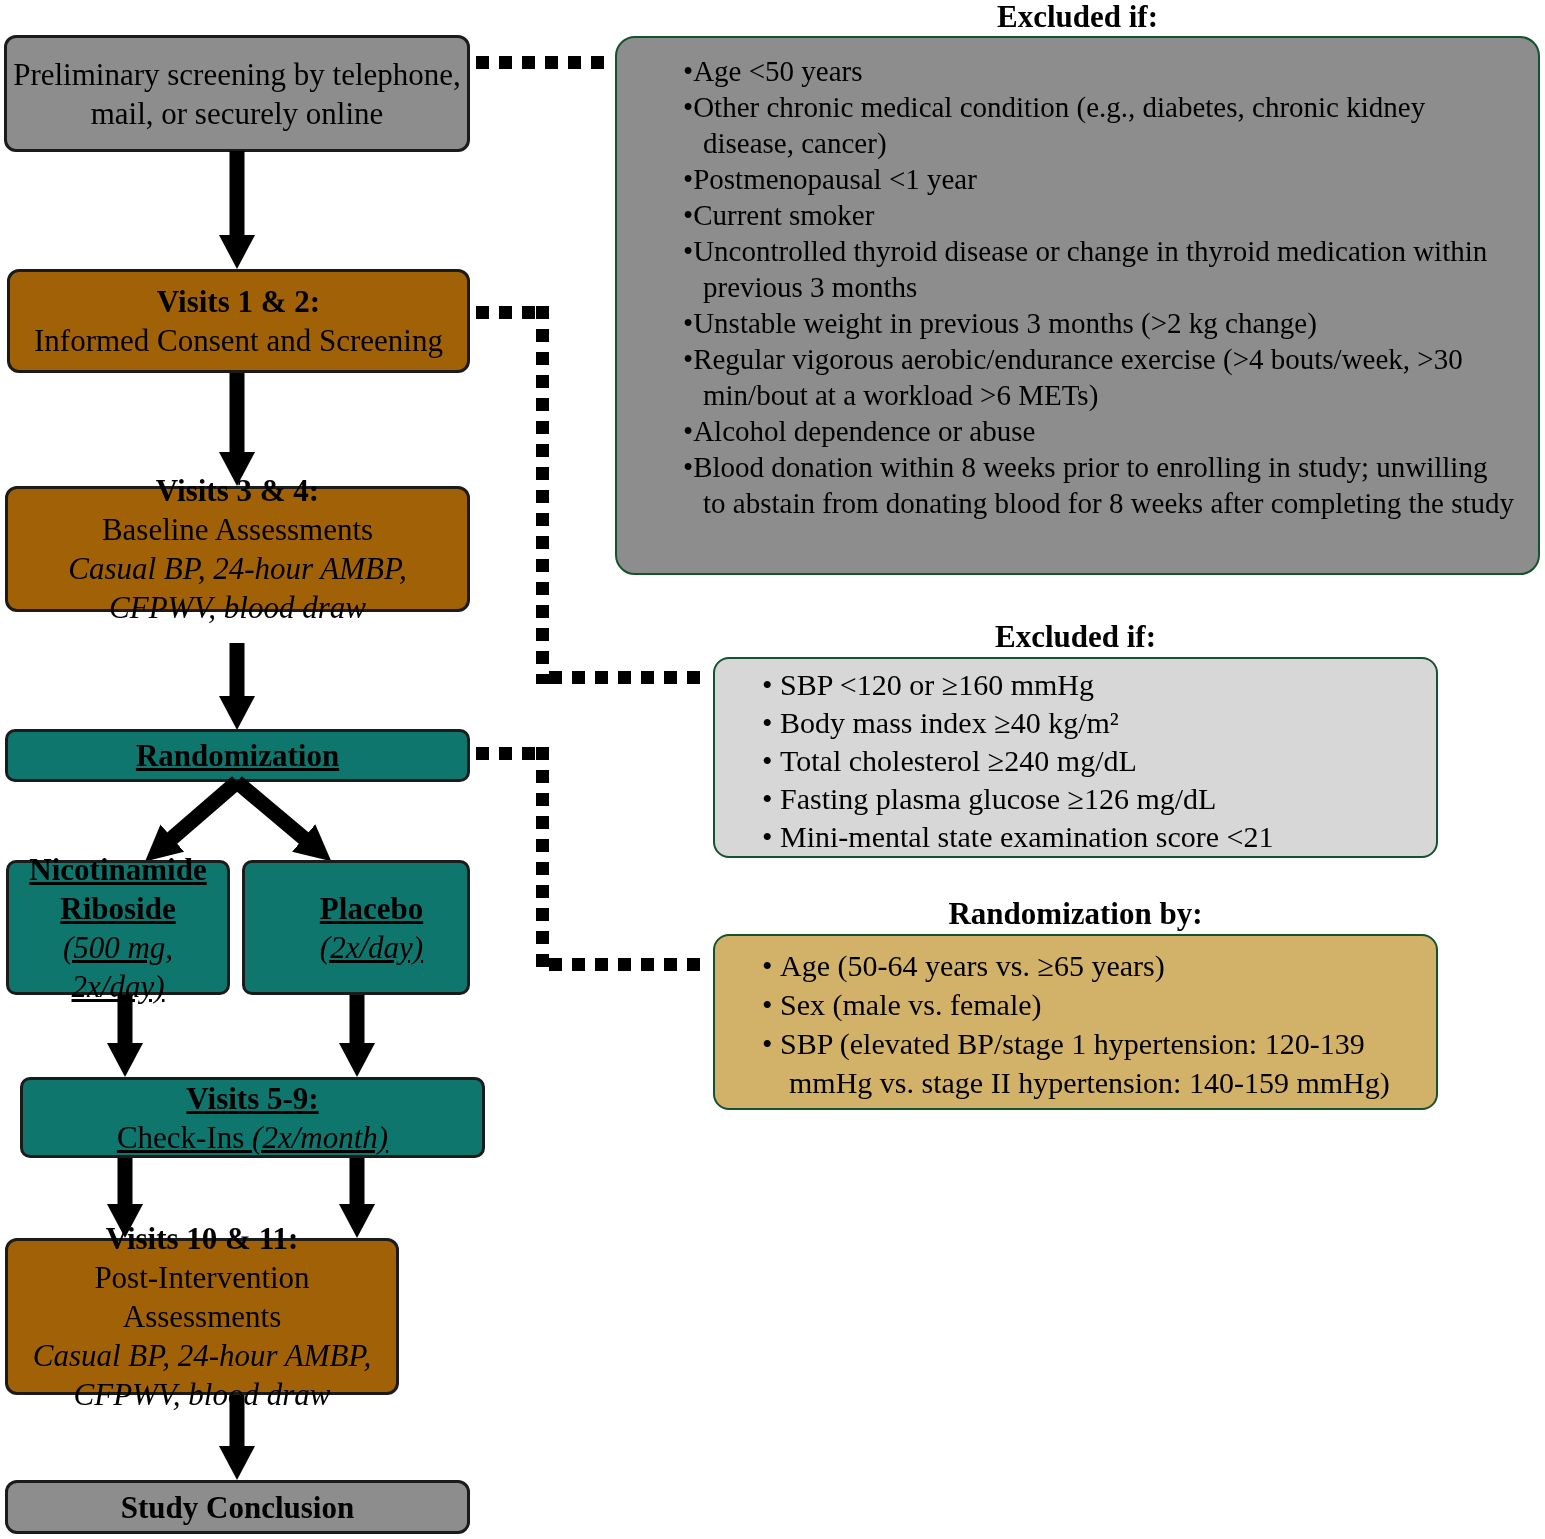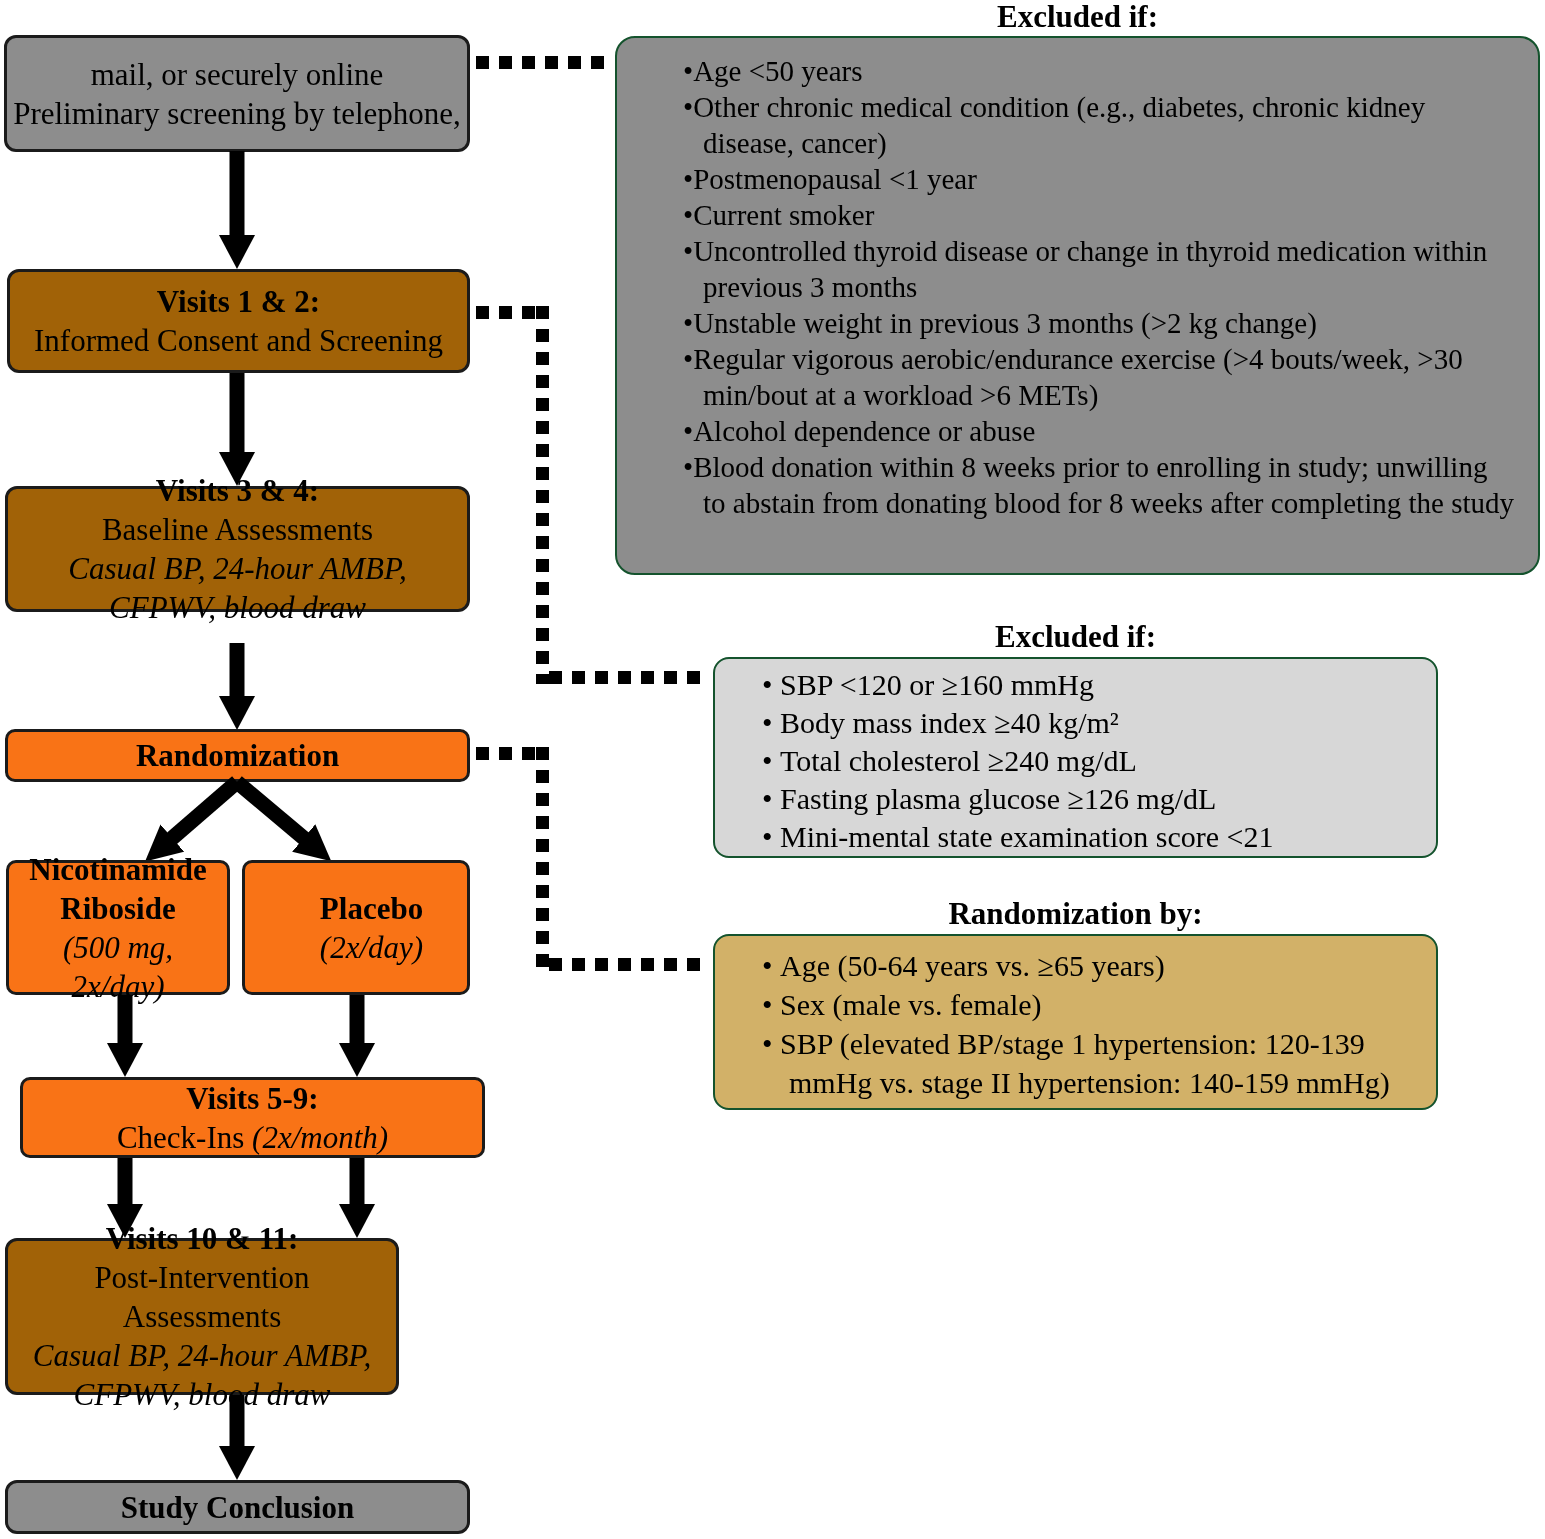--- a/index.html
+++ b/index.html
@@ -18,21 +18,21 @@
     border-radius:12px;
     display:flex;flex-direction:column;
     justify-content:center;align-items:center;
     text-align:center;
     font-size:31px;line-height:39px;
     box-sizing:border-box;
     padding:2px 6px;
   }
   .dark{background:#8d8d8d;}
   .light{background:#a16207;}
-  .tan{background:#f97316;border-radius:10px;}
+  .tan{background:#0f766e;border-radius:10px;text-decoration:underline;}
   .bold{font-weight:bold;}
   .italic{font-style:italic;}
   
   .arrow{position:absolute;width:36px;}
   .arrow .shaft{
     position:absolute;left:50%;transform:translateX(-50%);
     top:0;width:15px;height:calc(100% - 32px);background:#000;
   }
   .arrow .head{
     position:absolute;bottom:0;left:0;width:0;height:0;
@@ -75,22 +75,22 @@
   #panel-excluded2 li,#panel-random li{padding-left:27px;text-indent:-27px;}
   #panel-excluded2 li::before,#panel-random li::before{content:"\2022\00a0";}
   svg{position:absolute;overflow:visible;}
 </style>
 </head>
 <body>
 
 <div id="canvas">
 
   <div class="box dark" style="left:4px;top:35px;width:466px;height:117px;">
+    <div>Preliminary screening by telephone,</div>
     <div>mail, or securely online</div>
-    <div>Preliminary screening by telephone,</div>
   </div>
 
   <div class="arrow" style="left:219px;top:151px;height:118px;">
     <div class="shaft"></div>
     <div class="head"></div>
   </div>
 
   <div class="box light" style="left:7px;top:269px;width:463px;height:104px;">
     <div class="bold">Visits 1 &amp; 2:</div>
     <div>Informed Consent and Screening</div>

